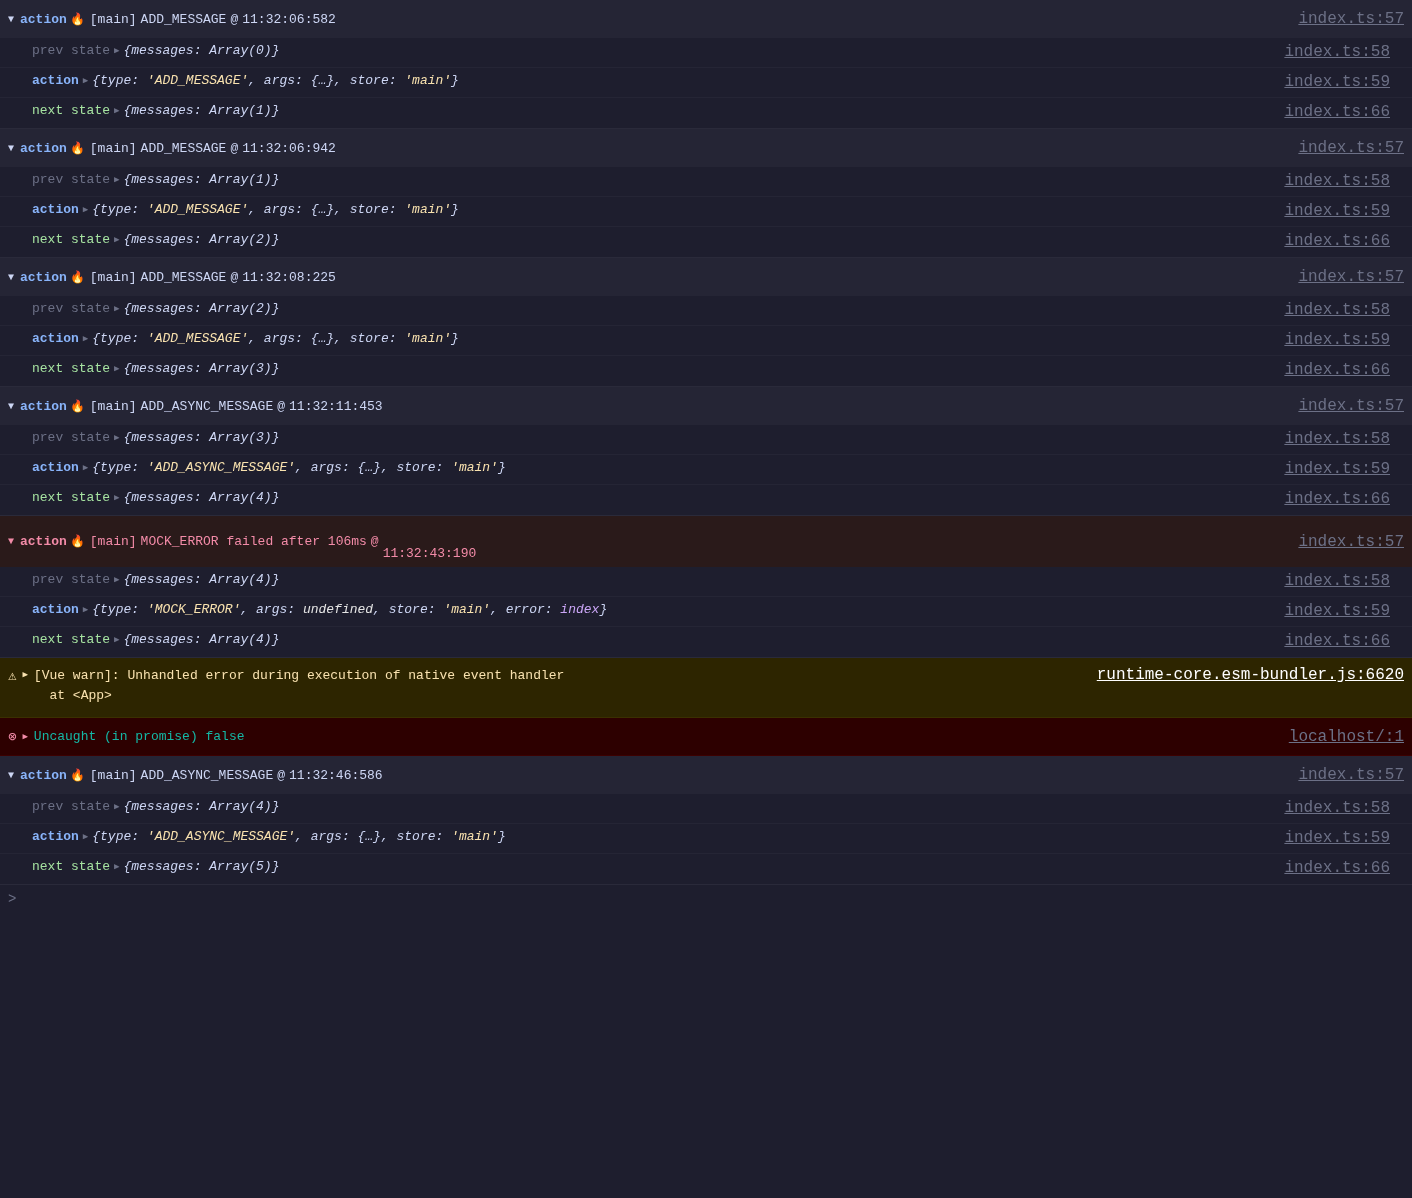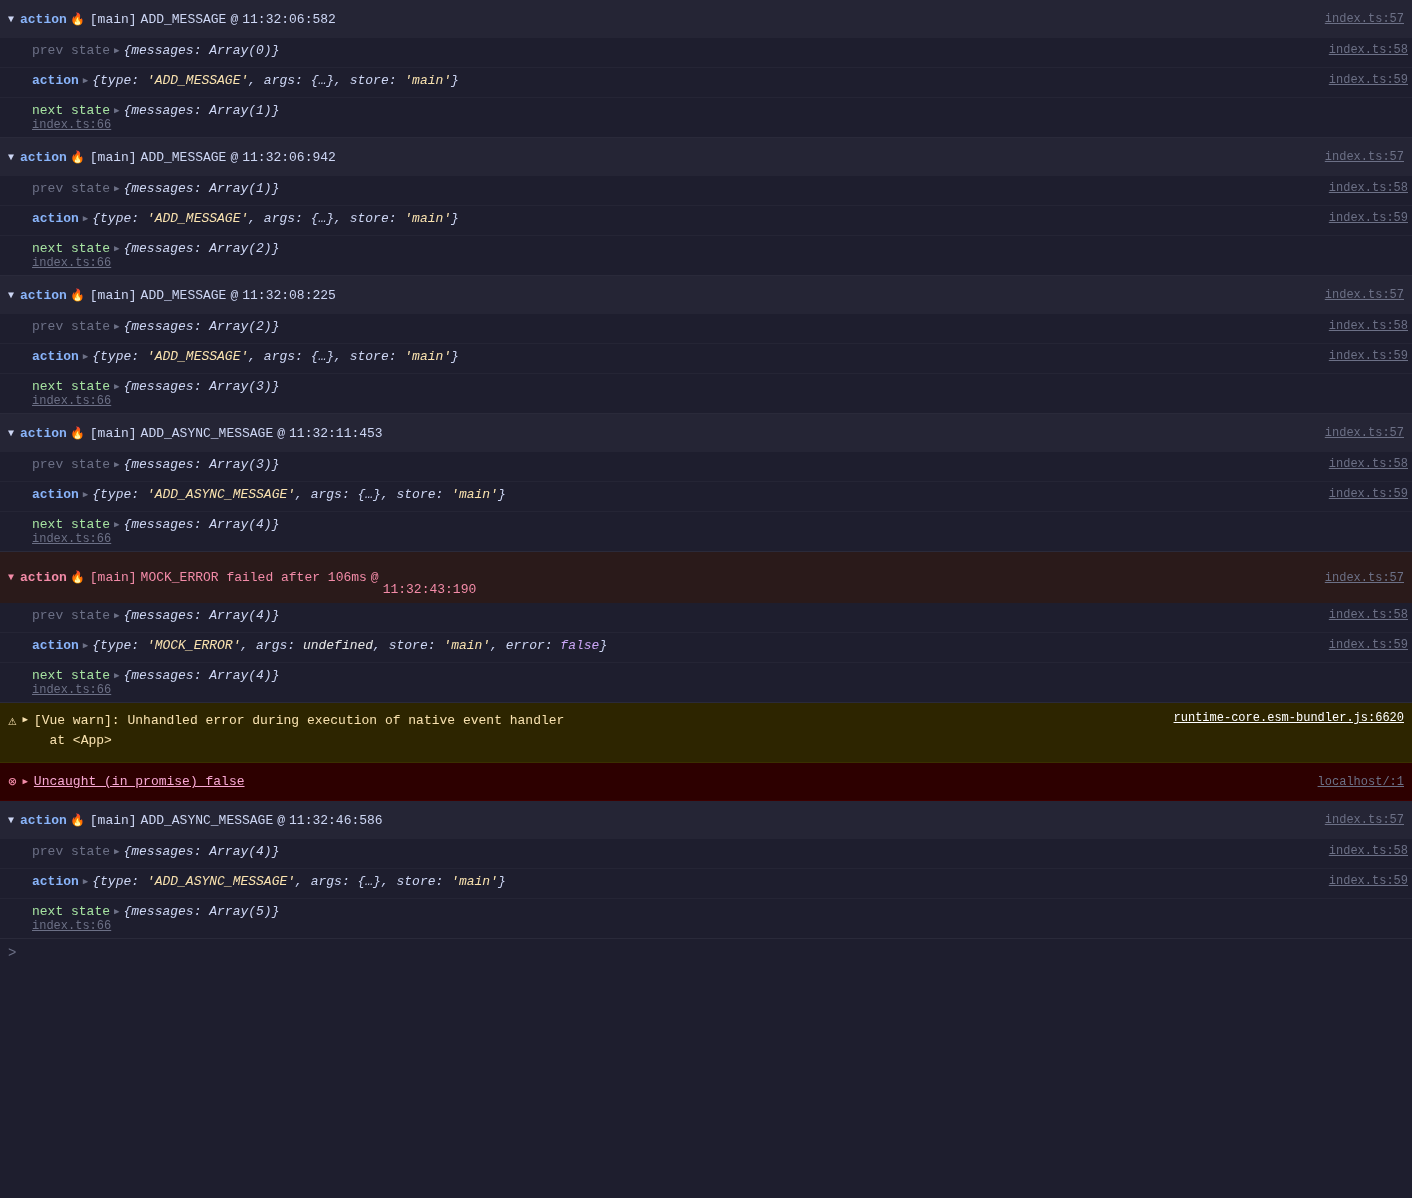--- a/index.html
+++ b/index.html
@@ -80,41 +80,40 @@
 
     .timestamp {
       color: #cdd6f4;
       font-family: Liberation Mono, monospace;
     }
 
     .file-link {
       color: #6c7086;
       text-decoration: underline;
       cursor: pointer;
-      font-size: 12px;
+      font-size: 16px;
       white-space: nowrap;
     }
 
     
     .action-children {
       background: #1e1e2e;
     }
 
     .child-row {
       display: flex;
       align-items: flex-start;
       justify-content: space-between;
-      padding: 5px 4px 5px 32px;
+      padding: 5px 22px 5px 32px;
       min-height: 30px;
       border-bottom: 1px solid #252535;
     }
 
     .child-row:last-child {
       border-bottom: none;
-      flex-direction: column;
     }
 
     .child-left {
       display: flex;
       align-items: center;
       gap: 4px;
       flex-wrap: wrap;
     }
 
     .child-chevron {
@@ -209,22 +208,21 @@
       color: #f38ba8;
       font-size: 14px;
     }
 
     .err-chevron {
       color: #f38ba8;
       font-size: 9px;
     }
 
     .error-text {
-      color: #f9a8d4;
-      text-decoration: underline;
+      color: #14b8a6;
     }
 
     
     .prompt-row {
       display: flex;
       align-items: center;
       padding: 6px 8px;
       background: #1e1e2e;
     }
 
@@ -421,21 +419,21 @@
           <span class="kw-prev-state">prev state</span>
           <span class="child-chevron">▶</span>
           <span class="brace-content">{messages: Array(4)}</span>
         </div>
         <span class="file-link">index.ts:58</span>
       </div>
       <div class="child-row">
         <div class="child-left">
           <span class="kw-action-child">action</span>
           <span class="child-chevron">▶</span>
-          <span class="brace-content">{type: <span class="str-value">'MOCK_ERROR'</span>, args: <span class="kw-undefined">undefined</span>, store: <span class="str-value">'main'</span>, error: <span class="kw-false">false</span>}</span>
+          <span class="brace-content">{type: <span class="str-value">'MOCK_ERROR'</span>, args: <span class="kw-undefined">undefined</span>, store: <span class="str-value">'main'</span>, error: <span class="kw-false">index</span>}</span>
         </div>
         <span class="file-link">index.ts:59</span>
       </div>
       <div class="child-row">
         <div class="child-left">
           <span class="kw-next-state">next state</span>
           <span class="child-chevron">▶</span>
           <span class="brace-content">{messages: Array(4)}</span>
         </div>
         <span class="file-link">index.ts:66</span>

